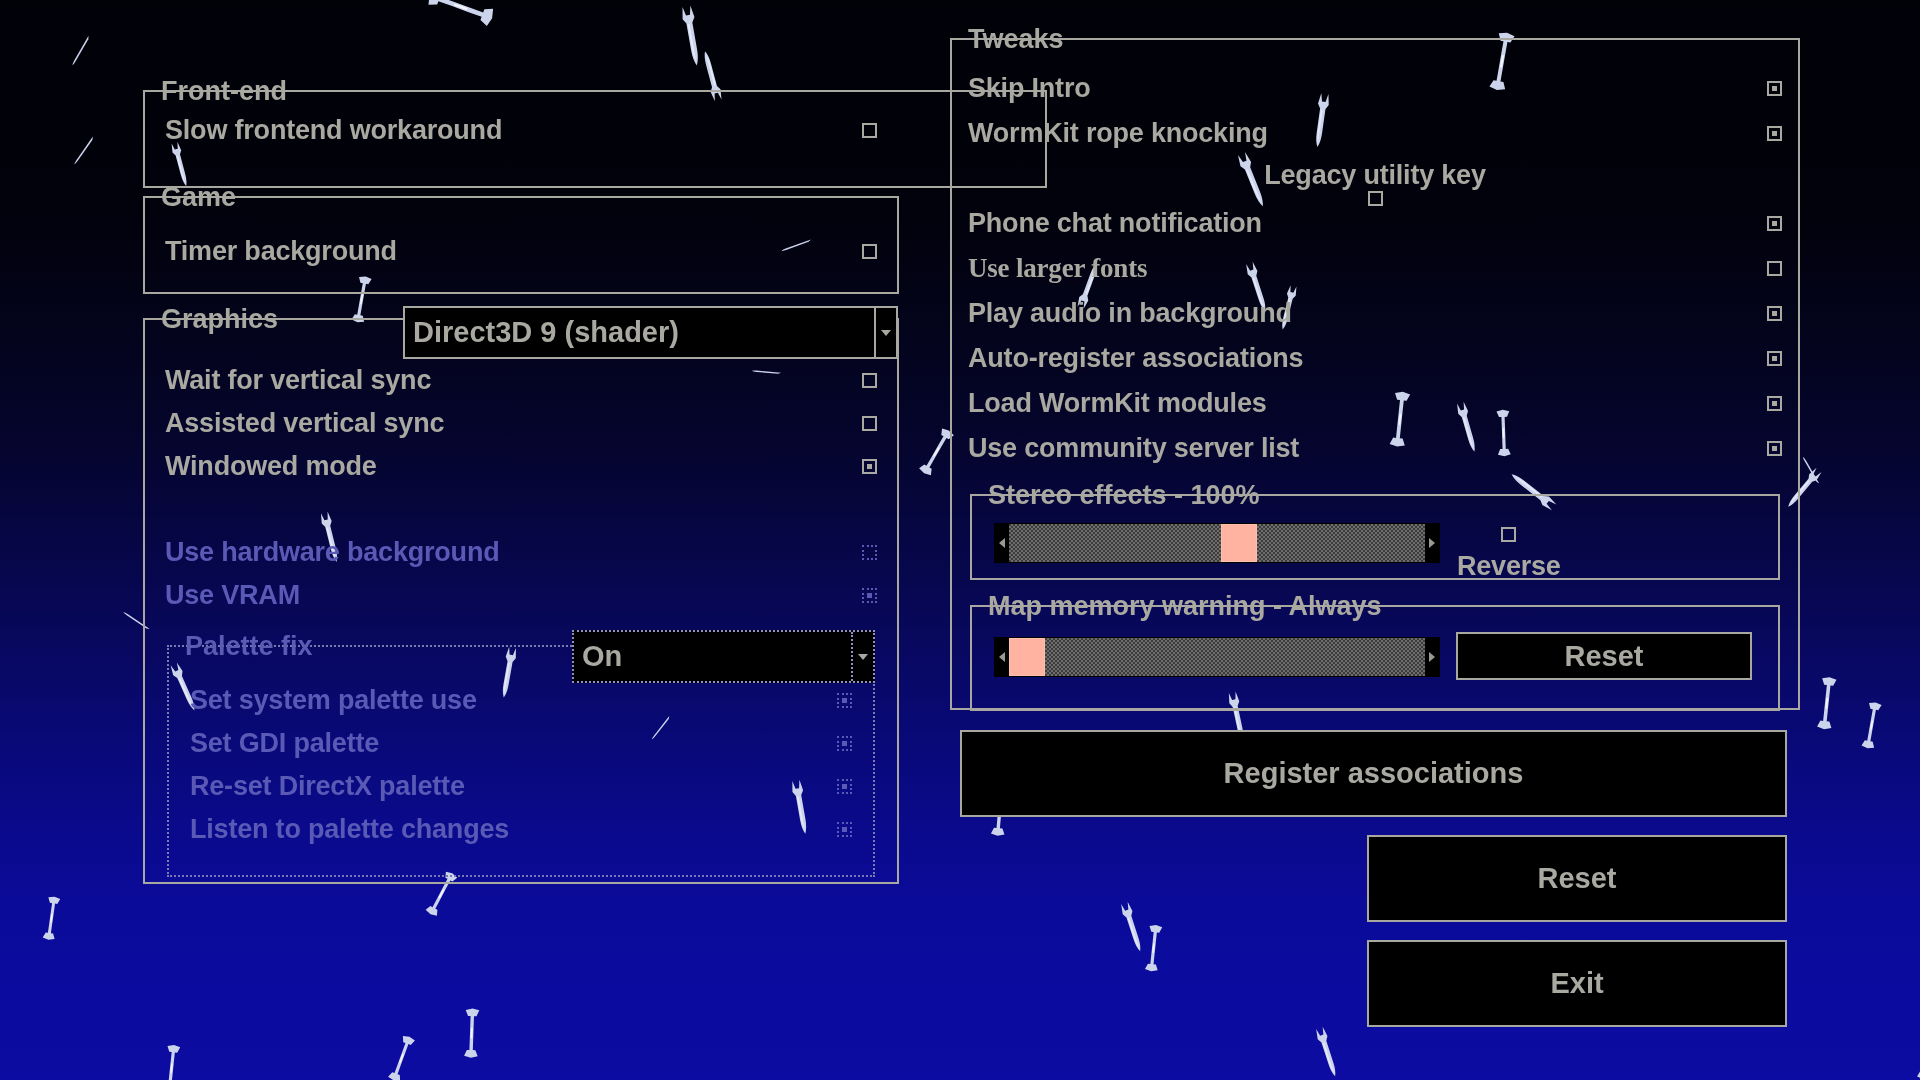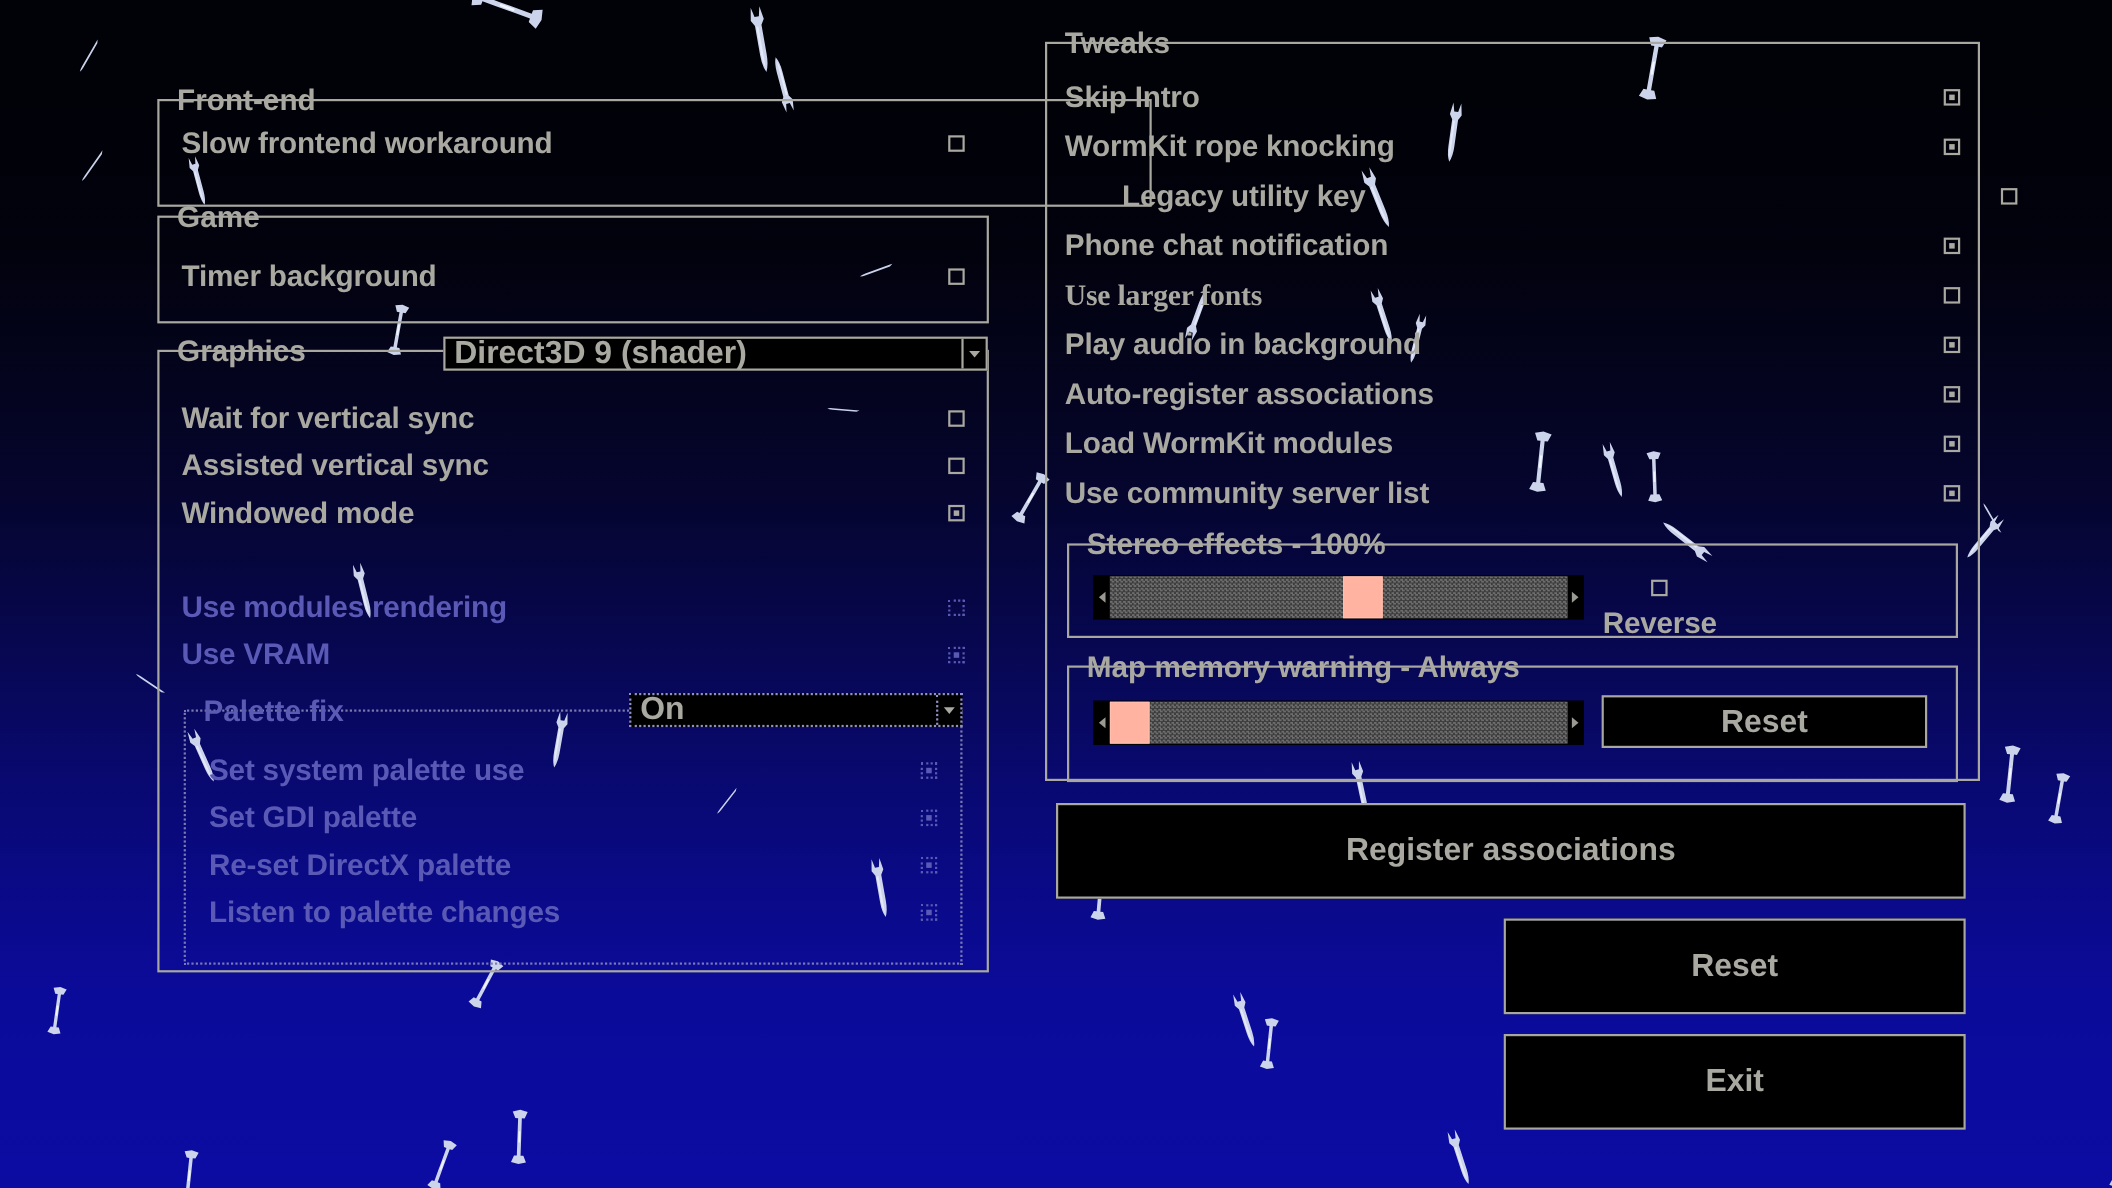--- a/index.html
+++ b/index.html
@@ -79,21 +79,21 @@
   }
   .cb.dim { border-color: #5a5ab6; border-style: dotted; }
   .cb.dim.checked::after { background: #5a5ab6; }
   
   .combo {
     position: absolute;
     background: #000000;
     border: 2px solid #a8a8a0;
     display: flex;
     align-items: center;
-    height: 31px;
+    height: 53px;
   }
   .combo.dotted { border: 2px dotted #9090c8; }
   .combo-text {
     flex: 1;
     padding-left: 8px;
     font-size: 29px;
     font-weight: bold;
     color: #a9a9a1;
     white-space: nowrap;
     overflow: hidden;
@@ -387,21 +387,21 @@
   </div>
   <div class="row" style="left:165px; top:405px; width:712px; height:36px;">
     <span class="row-label">Assisted vertical sync</span>
     <span class="cb"></span>
   </div>
   <div class="row" style="left:165px; top:448px; width:712px; height:36px;">
     <span class="row-label">Windowed mode</span>
     <span class="cb checked"></span>
   </div>
   <div class="row" style="left:165px; top:534px; width:712px; height:36px;">
-    <span class="row-label dim">Use modules rendering</span>
+    <span class="row-label dim">Use hardware background</span>
     <span class="cb dim"></span>
   </div>
   <div class="row" style="left:165px; top:577px; width:712px; height:36px;">
     <span class="row-label dim">Use VRAM</span>
     <span class="cb dim checked"></span>
   </div>
 
   <div class="groupbox dotted" style="left:167px; top:645px; width:708px; height:232px;">
     <span class="gb-title dim">Palette fix</span>
   </div>
@@ -434,21 +434,21 @@
   </div>
 
   <div class="row" style="left:968px; top:70px; width:814px; height:36px;">
     <span class="row-label">Skip Intro</span>
     <span class="cb checked"></span>
   </div>
   <div class="row" style="left:968px; top:115px; width:814px; height:36px;">
     <span class="row-label">WormKit rope knocking</span>
     <span class="cb checked"></span>
   </div>
-  <div class="row" style="left:1020px; top:160px; width:814px; height:36px;">
+  <div class="row" style="left:968px; top:160px; width:814px; height:36px;flex-direction:column;">
     <span class="row-label">Legacy utility key</span>
     <span class="cb"></span>
   </div>
   <div class="row" style="left:968px; top:205px; width:814px; height:36px;">
     <span class="row-label">Phone chat notification</span>
     <span class="cb checked"></span>
   </div>
   <div class="row" style="left:968px; top:250px; width:814px; height:36px;font-family:Liberation Serif, serif;">
     <span class="row-label">Use larger fonts</span>
     <span class="cb"></span>

